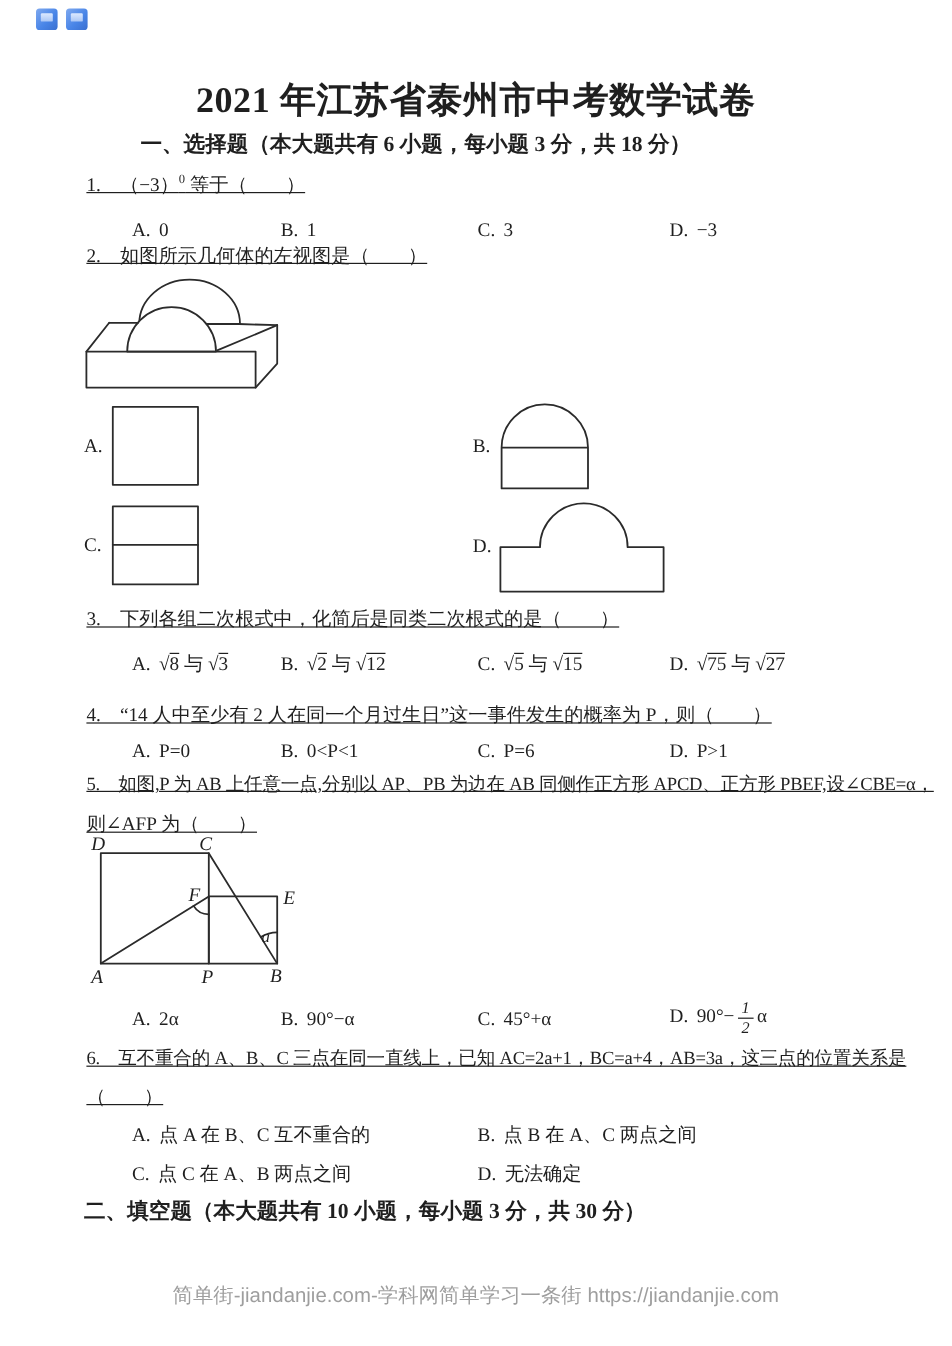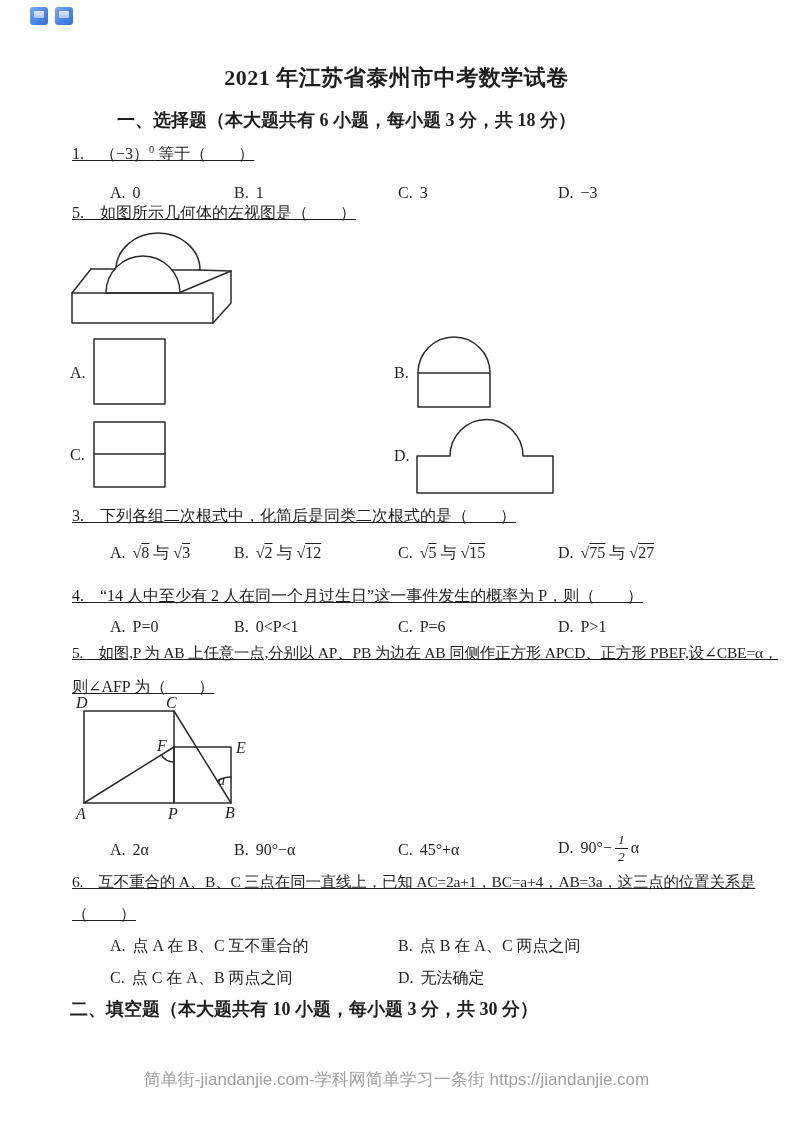--- a/index.html
+++ b/index.html
@@ -1,21 +1,21 @@
 <!DOCTYPE html>
 <html><head>
 <meta charset="utf-8">
 <style>
   html,body{margin:0;padding:0;background:#ffffff;}
   .page{
     position:relative;width:793px;height:1122px;background:#fff;overflow:hidden;
     font-family:"Liberation Serif","DejaVu Serif",serif;color:#1f1f1f;
   }
   .abs{position:absolute;white-space:nowrap;}
-  .title{left:0;top:63px;width:793px;text-align:center;font-size:22px;font-weight:bold;letter-spacing:.5px;}
+  .title{left:0;top:63px;width:793px;text-align:center;font-size:30px;font-weight:bold;letter-spacing:.5px;}
   .sec{left:70px;font-size:18px;font-weight:bold;}
   .qtext{left:72px;font-size:16px;text-decoration:underline;}
   .tight{font-size:15.5px;letter-spacing:-0.2px;}
   .row{position:absolute;left:72px;width:680px;height:24px;}
   .opt{position:absolute;top:0;white-space:nowrap;font-size:16px;}
   .c1{left:2px;margin-left:36px;} .c2{left:162px;} .c3{left:326px;} .c4{left:486px;}
   .lbl{margin-right:7px;}
   .math{}
   sup{font-size:10.5px;vertical-align:super;line-height:0;}
   .sq{white-space:nowrap;}
@@ -51,21 +51,21 @@
   <div class="abs sec" style="top:108px;margin-left:47px;">一、选择题（本大题共有 6 小题，每小题 3 分，共 18 分）</div>
 
   <div class="abs qtext" style="top:144px;"><span>1.　（−3）</span><sup>0</sup><span> 等于（　　）</span></div>
   <div class="row" style="top:184px;">
     <span class="opt c1"><span class="lbl">A.</span><span>0</span></span>
     <span class="opt c2"><span class="lbl">B.</span><span>1</span></span>
     <span class="opt c3"><span class="lbl">C.</span><span>3</span></span>
     <span class="opt c4"><span class="lbl">D.</span><span>−3</span></span>
   </div>
 
-  <div class="abs qtext" style="top:203px;">5.　如图所示几何体的左视图是（　　）</div>
+  <div class="abs qtext" style="top:203px;">2.　如图所示几何体的左视图是（　　）</div>
 
   <svg style="left:65px;top:228px;" width="175" height="100" viewBox="65 228 175 100">
     <path class="fillw" d="M116,270 A42,37 0 0 1 200,270 Z"></path>
     <path class="fillw" d="M106,293 A37,37 0 0 1 180,293 Z"></path>
     <path d="M72,293 H213 V323 H72 Z"></path>
     <path d="M72,293 L91,269"></path>
     <path d="M91,269 L115,269 M199,270 L231,271"></path>
     <path d="M181,292 L231,271"></path>
     <path d="M231,271 L231,303 M213,323 L231,303"></path>
   </svg>

